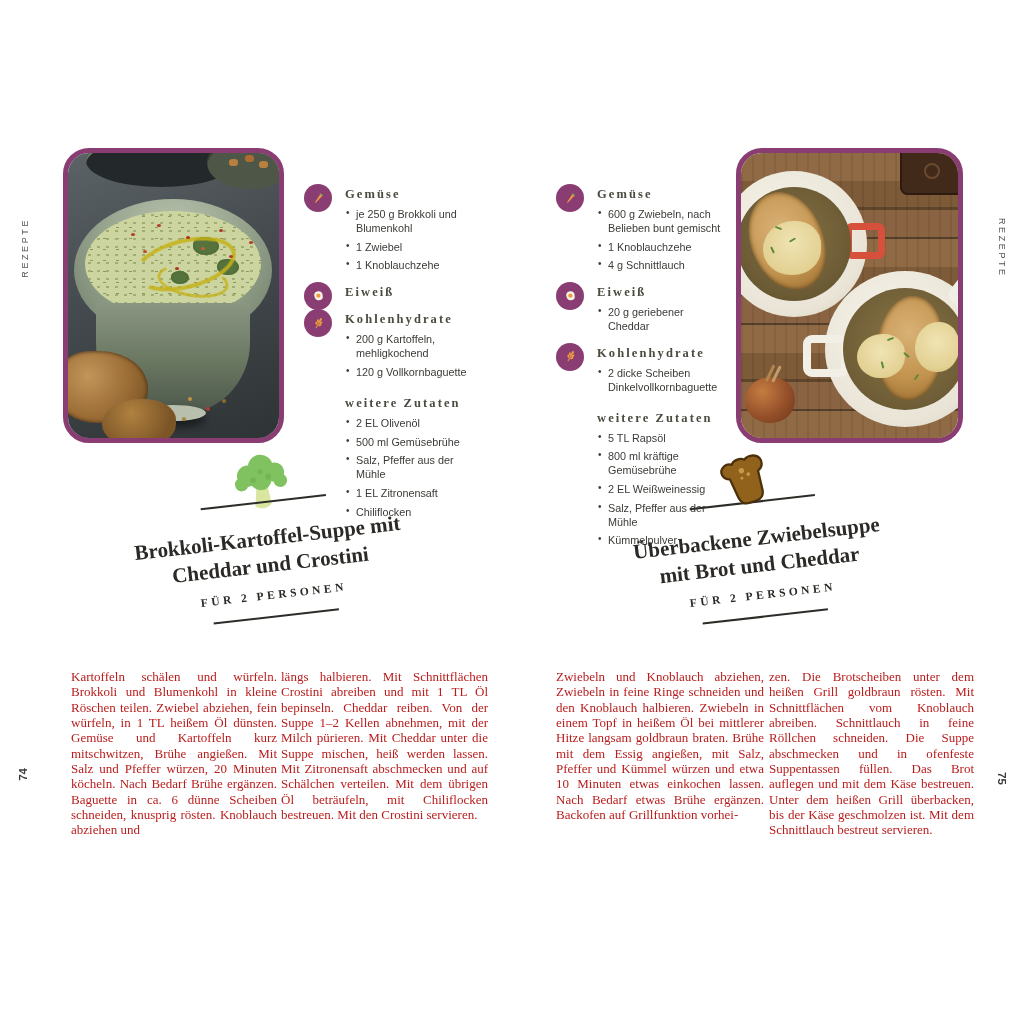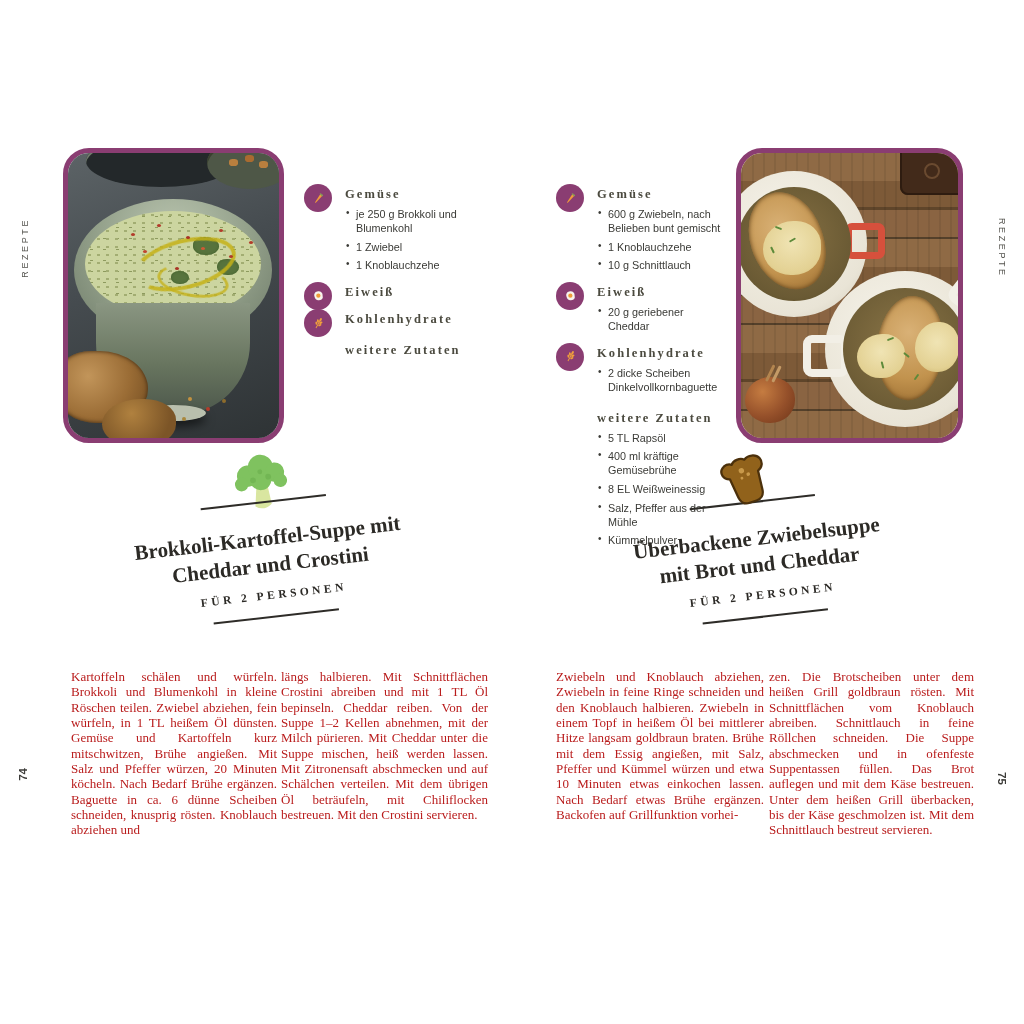--- a/index.html
+++ b/index.html
@@ -169,23 +169,34 @@
         <rect x="11.35" y="6.5" width="1.3" height="13" rx="0.65"></rect>
         <ellipse cx="12" cy="6" rx="1.5" ry="2.6"></ellipse>
         <ellipse cx="9.6" cy="9.4" rx="1.4" ry="2.4" transform="rotate(-38 9.6 9.4)"></ellipse>
         <ellipse cx="14.4" cy="9.4" rx="1.4" ry="2.4" transform="rotate(38 14.4 9.4)"></ellipse>
         <ellipse cx="9.2" cy="13" rx="1.4" ry="2.4" transform="rotate(-38 9.2 13)"></ellipse>
         <ellipse cx="14.8" cy="13" rx="1.4" ry="2.4" transform="rotate(38 14.8 13)"></ellipse>
       </g>
         </svg>
     </span>
     <h3 class="ing-h">Kohlenhydrate</h3>
+    <ul>
+      <li>200 g Kartoffeln, mehligkochend</li>
+      <li>120 g Vollkornbaguette</li>
+    </ul>
   </div>
   <div class="ing-sec noicon">
     <h3 class="ing-h">weitere Zutaten</h3>
+    <ul>
+      <li>2 EL Olivenöl</li>
+      <li>500 ml Gemüsebrühe</li>
+      <li>Salz, Pfeffer aus der Mühle</li>
+      <li>1 EL Zitronensaft</li>
+      <li>Chiliflocken</li>
+    </ul>
   </div>
 </div>
 
 <div class="titleblock" style="left:92px;top:452px;">
   <div class="tb-iconrow">
     <span class="tb-line z2"></span>
     <span class="tb-icon">
       <svg width="68" height="64" viewBox="0 0 70 66">
         <path d="M30 33 L41 32 L43.5 54 Q35 61 26.5 55 Z" fill="#d9e6a0"></path>
         <g fill="#7fc25f">
@@ -255,21 +266,21 @@
           <g transform="rotate(38 12 12)">
         <path d="M10.3 7 C10.3 5.6 13.7 5.6 13.7 7 L12.7 18.6 C12.5 19.9 11.5 19.9 11.3 18.6 Z" fill="#f09a3c"></path>
         <path d="M9.2 5.8 C10 3.9 11.3 3.6 12 5.3 C12.7 3.6 14 3.9 14.8 5.8 C13.6 6.6 10.4 6.6 9.2 5.8 Z" fill="#86b054"></path>
       </g>
         </svg>
     </span>
     <h3 class="ing-h">Gemüse</h3>
     <ul>
       <li>600 g Zwiebeln, nach Belieben bunt gemischt</li>
       <li>1 Knoblauchzehe</li>
-      <li>10 g Schnittlauch</li>
+      <li>4 g Schnittlauch</li>
     </ul>
   </div>
   <div class="ing-sec">
     <span class="ing-icon">
       <svg width="17" height="17" viewBox="0 0 24 24">
         <path d="M6.2 11.5 C5.2 7.5 8 4.8 11.5 4.6 C15.5 4.4 18.2 7 17.8 10.2 C17.6 12 18.6 12.8 17.8 14.6 C16.8 16.8 13.8 17.8 11.2 17.2 C8.2 16.5 7 14.5 6.2 11.5 Z" fill="#f7f4ec"></path>
         <circle cx="11.8" cy="10.8" r="3" fill="#ef9b37"></circle>
       </svg>
     </span>
     <h3 class="ing-h">Eiweiß</h3>
@@ -292,22 +303,22 @@
     </span>
     <h3 class="ing-h">Kohlenhydrate</h3>
     <ul>
       <li>2 dicke Scheiben Dinkelvollkornbaguette</li>
     </ul>
   </div>
   <div class="ing-sec noicon">
     <h3 class="ing-h">weitere Zutaten</h3>
     <ul>
       <li>5 TL Rapsöl</li>
-      <li>400 ml kräftige Gemüsebrühe</li>
-      <li>8 EL Weißweinessig</li>
+      <li>800 ml kräftige Gemüsebrühe</li>
+      <li>2 EL Weißweinessig</li>
       <li>Salz, Pfeffer aus der Mühle</li>
       <li>Kümmelpulver</li>
     </ul>
   </div>
 </div>
 
 <div class="titleblock" style="left:581px;top:452px;">
   <div class="tb-iconrow">
     <span class="tb-line z0"></span>
     <span class="tb-icon z2" style="transform:rotate(-12deg);">

